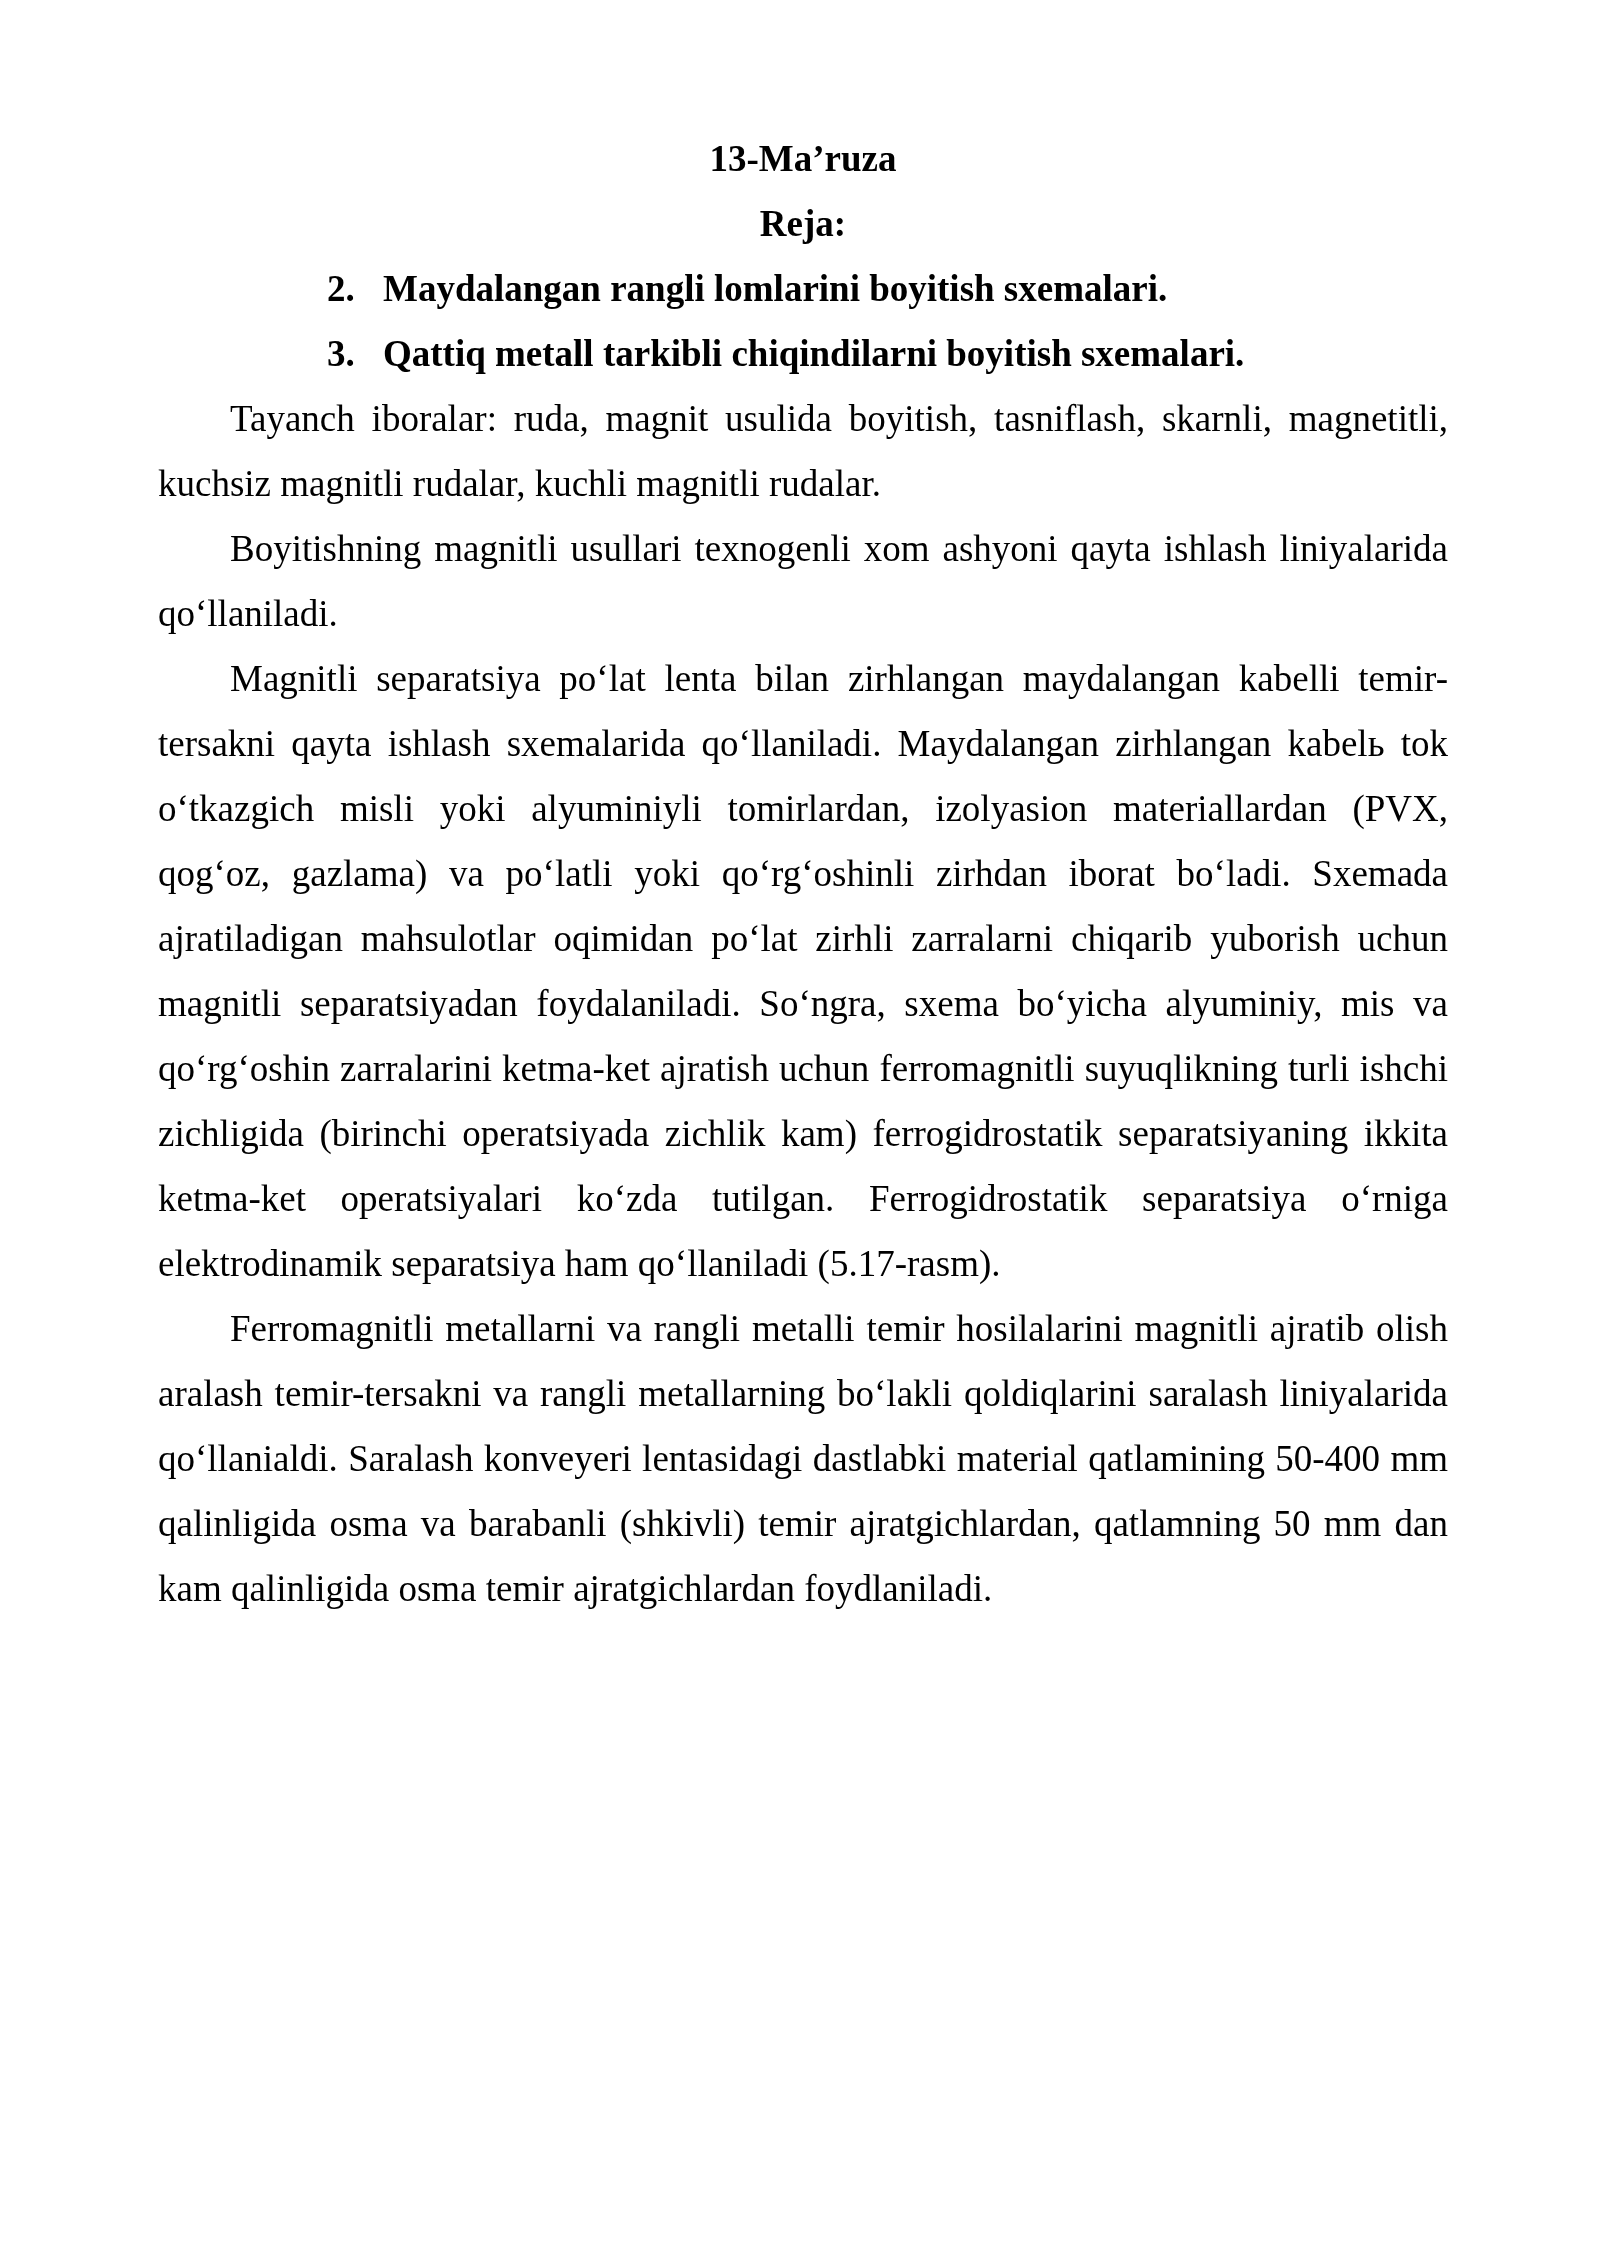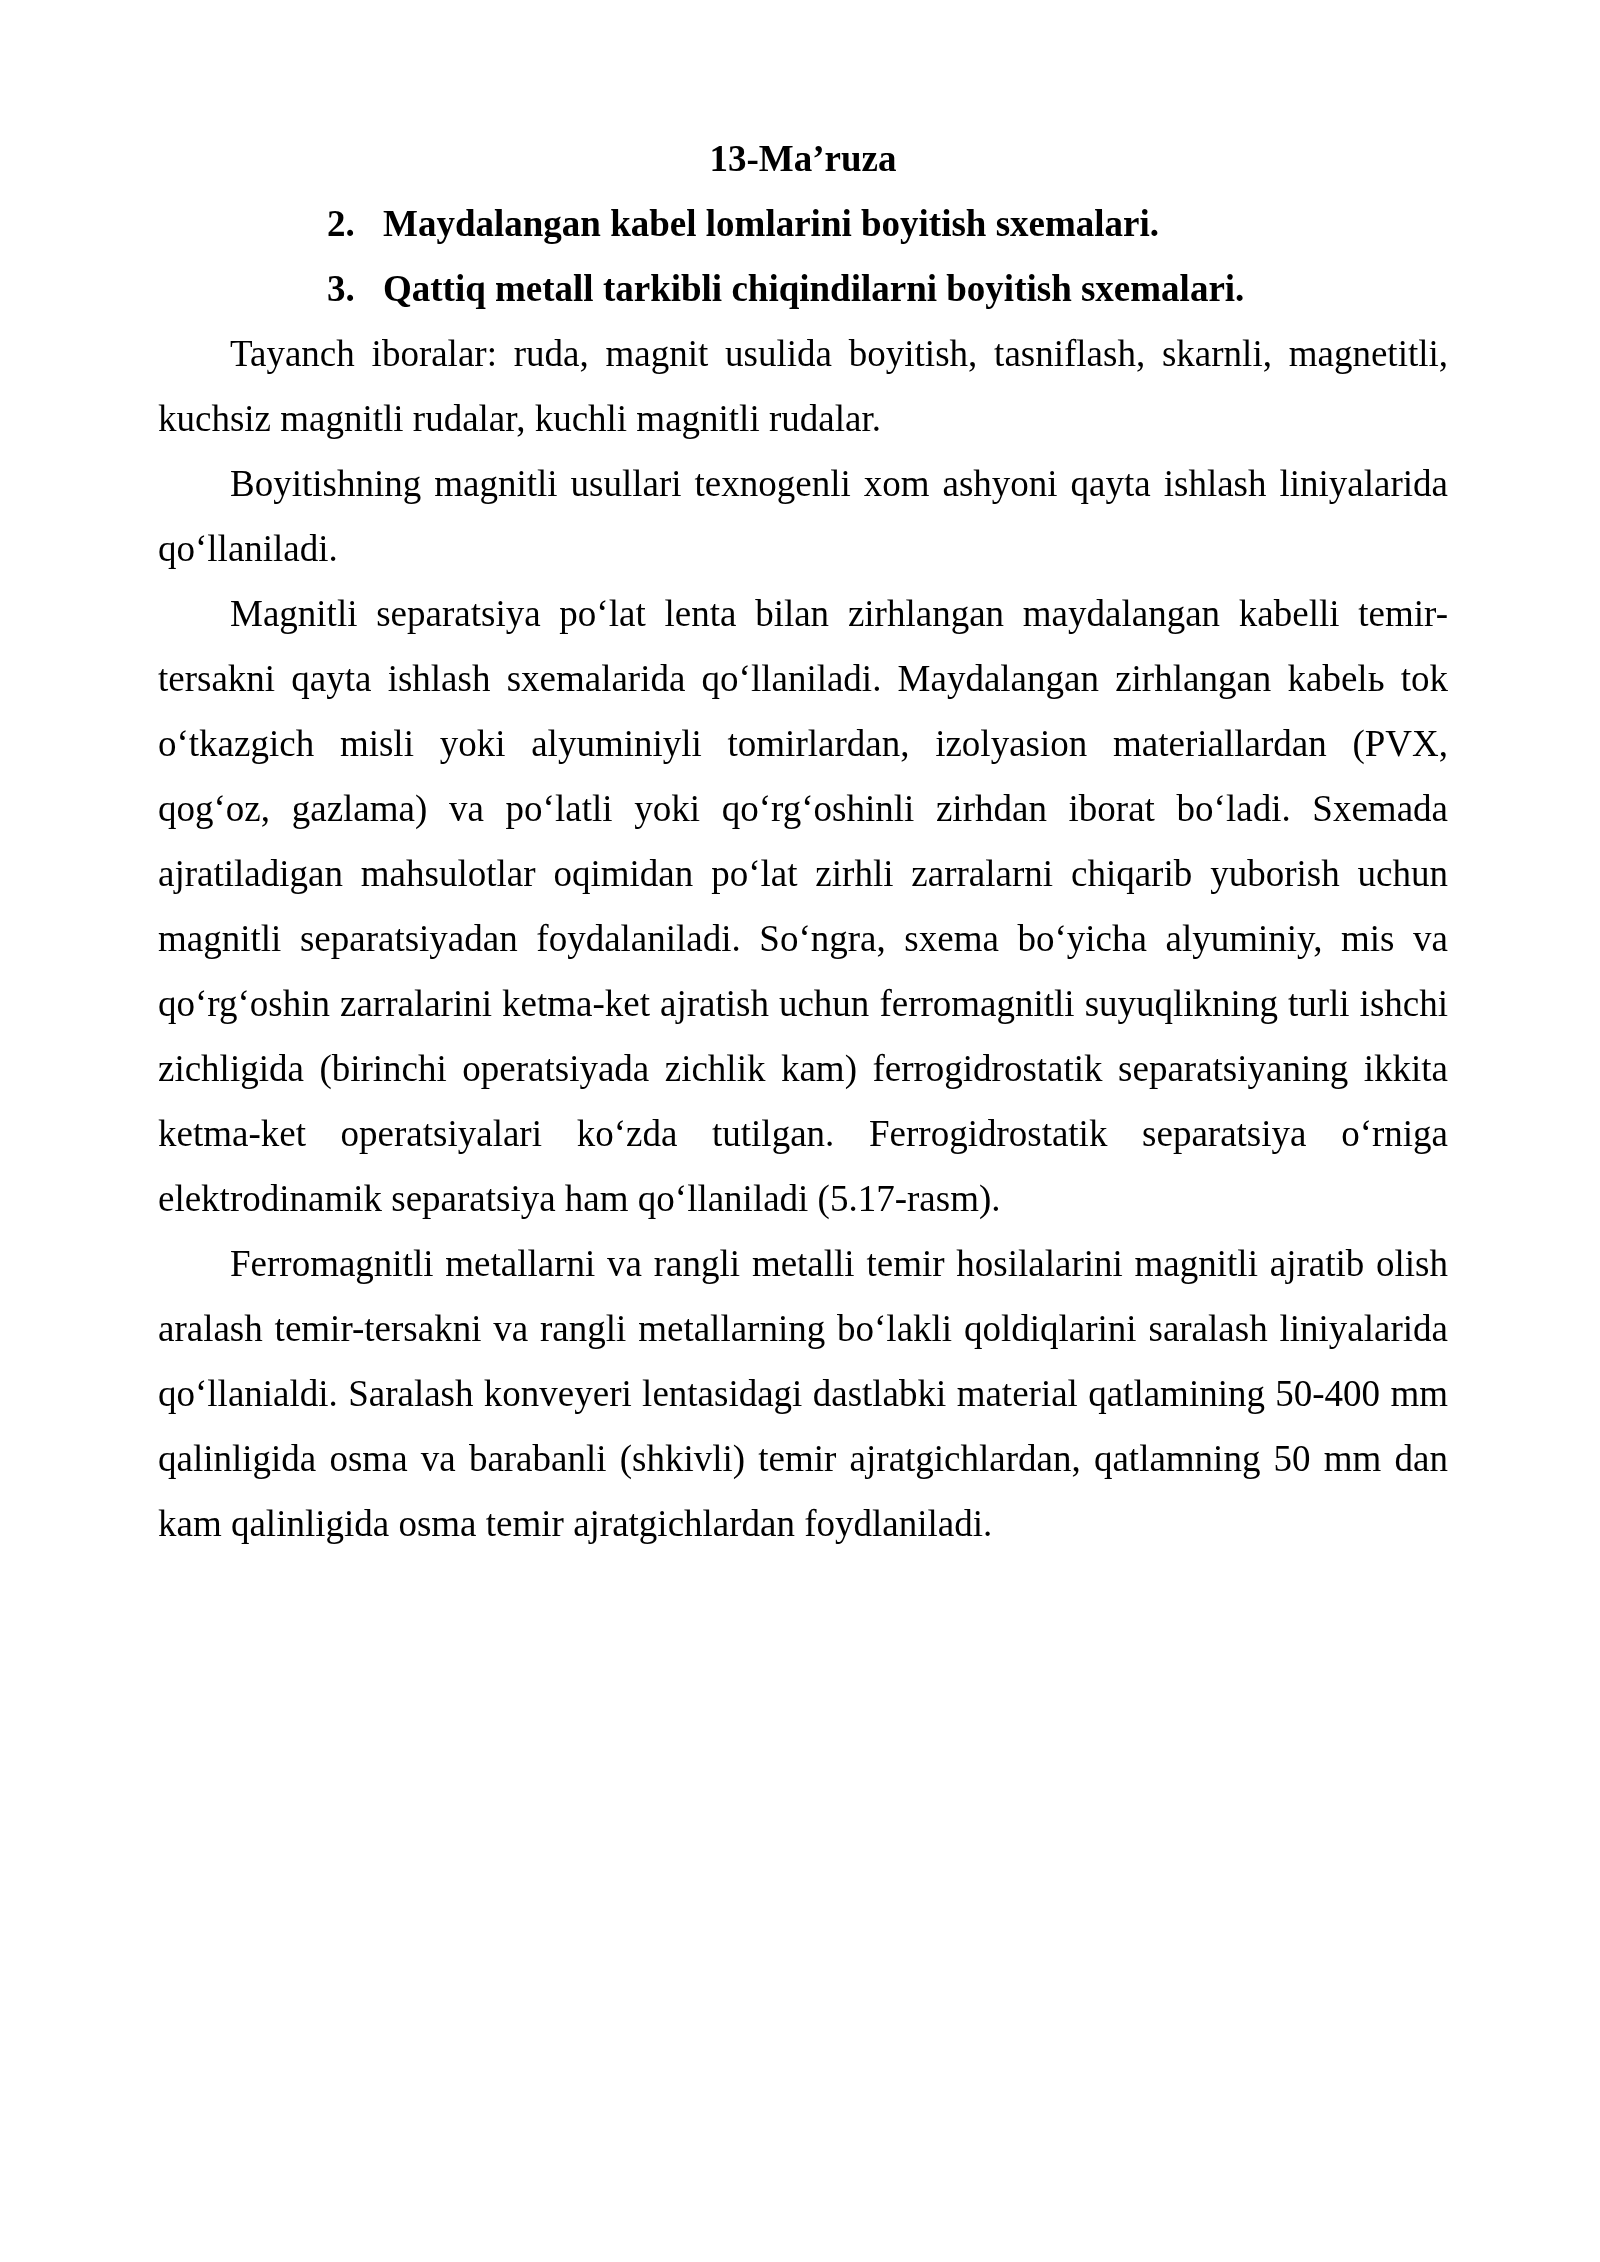--- a/index.html
+++ b/index.html
@@ -45,24 +45,25 @@
   .para.bold { font-weight: normal; }
 </style>
 </head>
 <body>
 
 <div class="page">
 
   <div class="doc-title">13-Ma’ruza</div>
 
 
+  <div class="plan-heading">Reja:</div>
 
   <div class="plan-list">
     <div class="plan-item">
-      <span class="plan-num">2.</span><span>Maydalangan kabel lomlarini boyitish sxemalari.</span>
+      <span class="plan-num">2.</span><span>Maydalangan rangli lomlarini boyitish sxemalari.</span>
     </div>
     <div class="plan-item">
       <span class="plan-num">3.</span><span>Qattiq metall tarkibli chiqindilarni boyitish sxemalari.</span>
     </div>
   </div>
 
   <p class="para bold">Tayanch iboralar: ruda, magnit usulida boyitish, tasniflash, skarnli, magnetitli, kuchsiz magnitli rudalar, kuchli magnitli rudalar.</p>
 
   <p class="para">Boyitishning magnitli usullari texnogenli xom ashyoni qayta ishlash liniyalarida qo‘llaniladi.</p>
 

